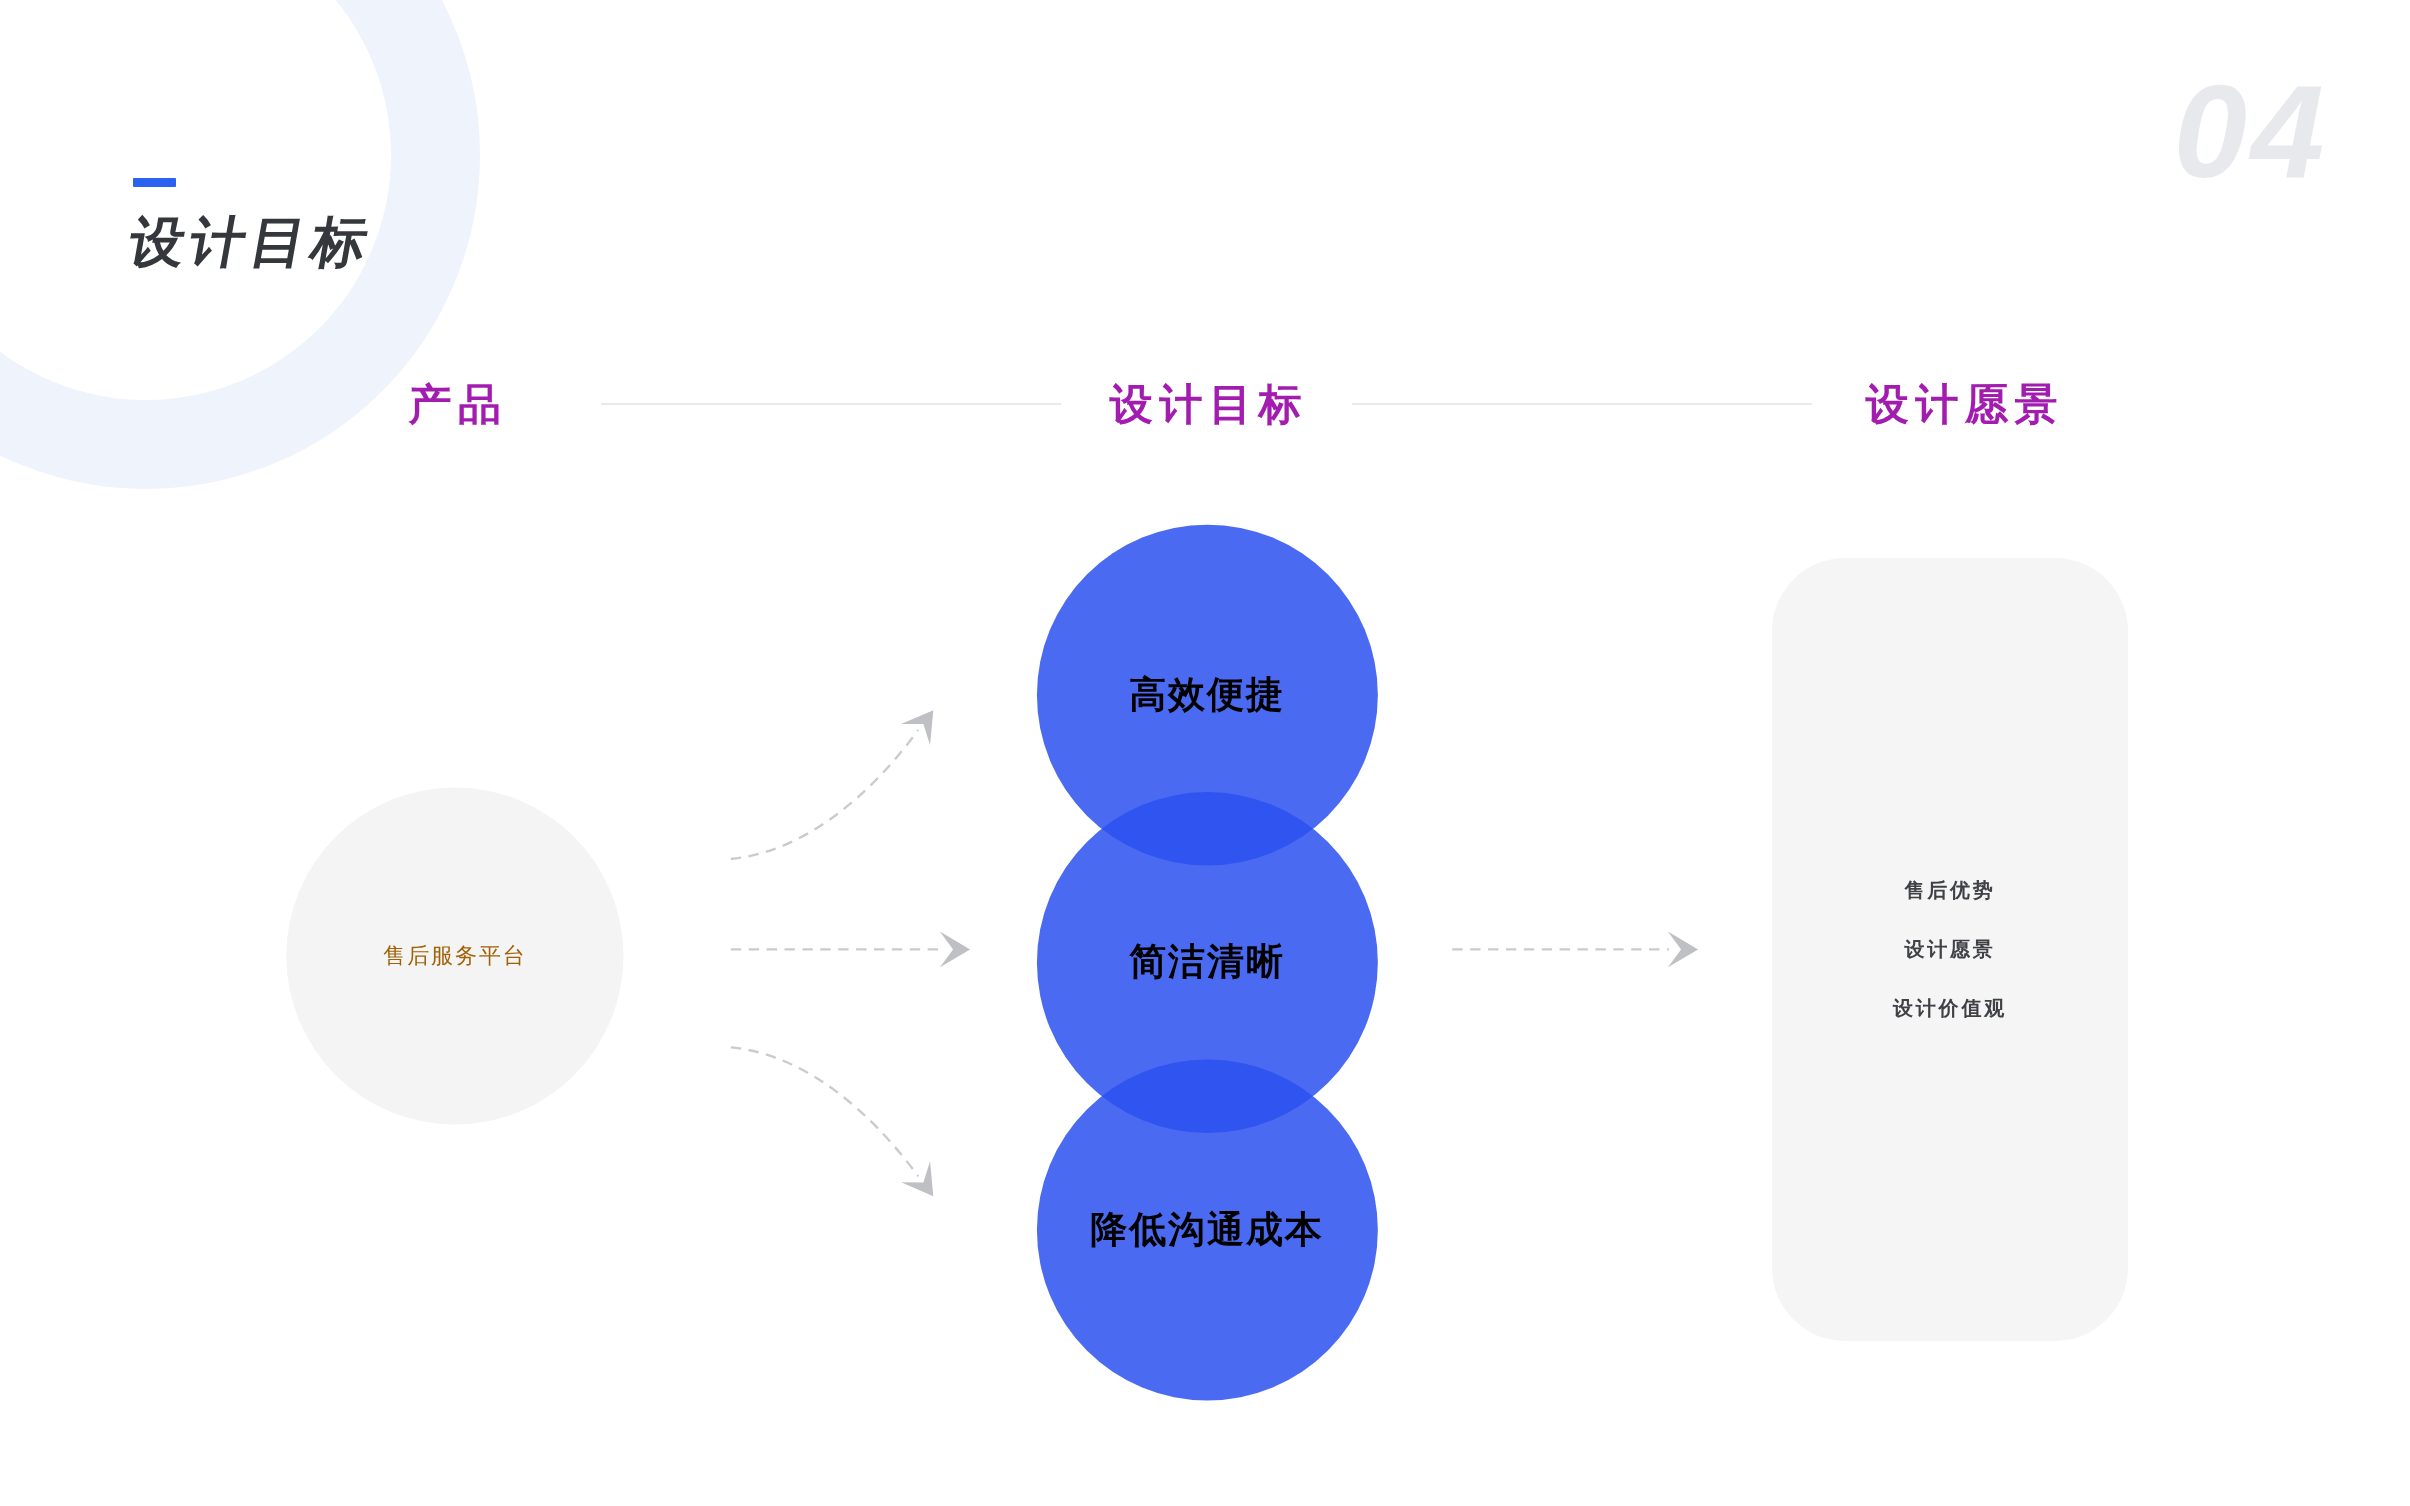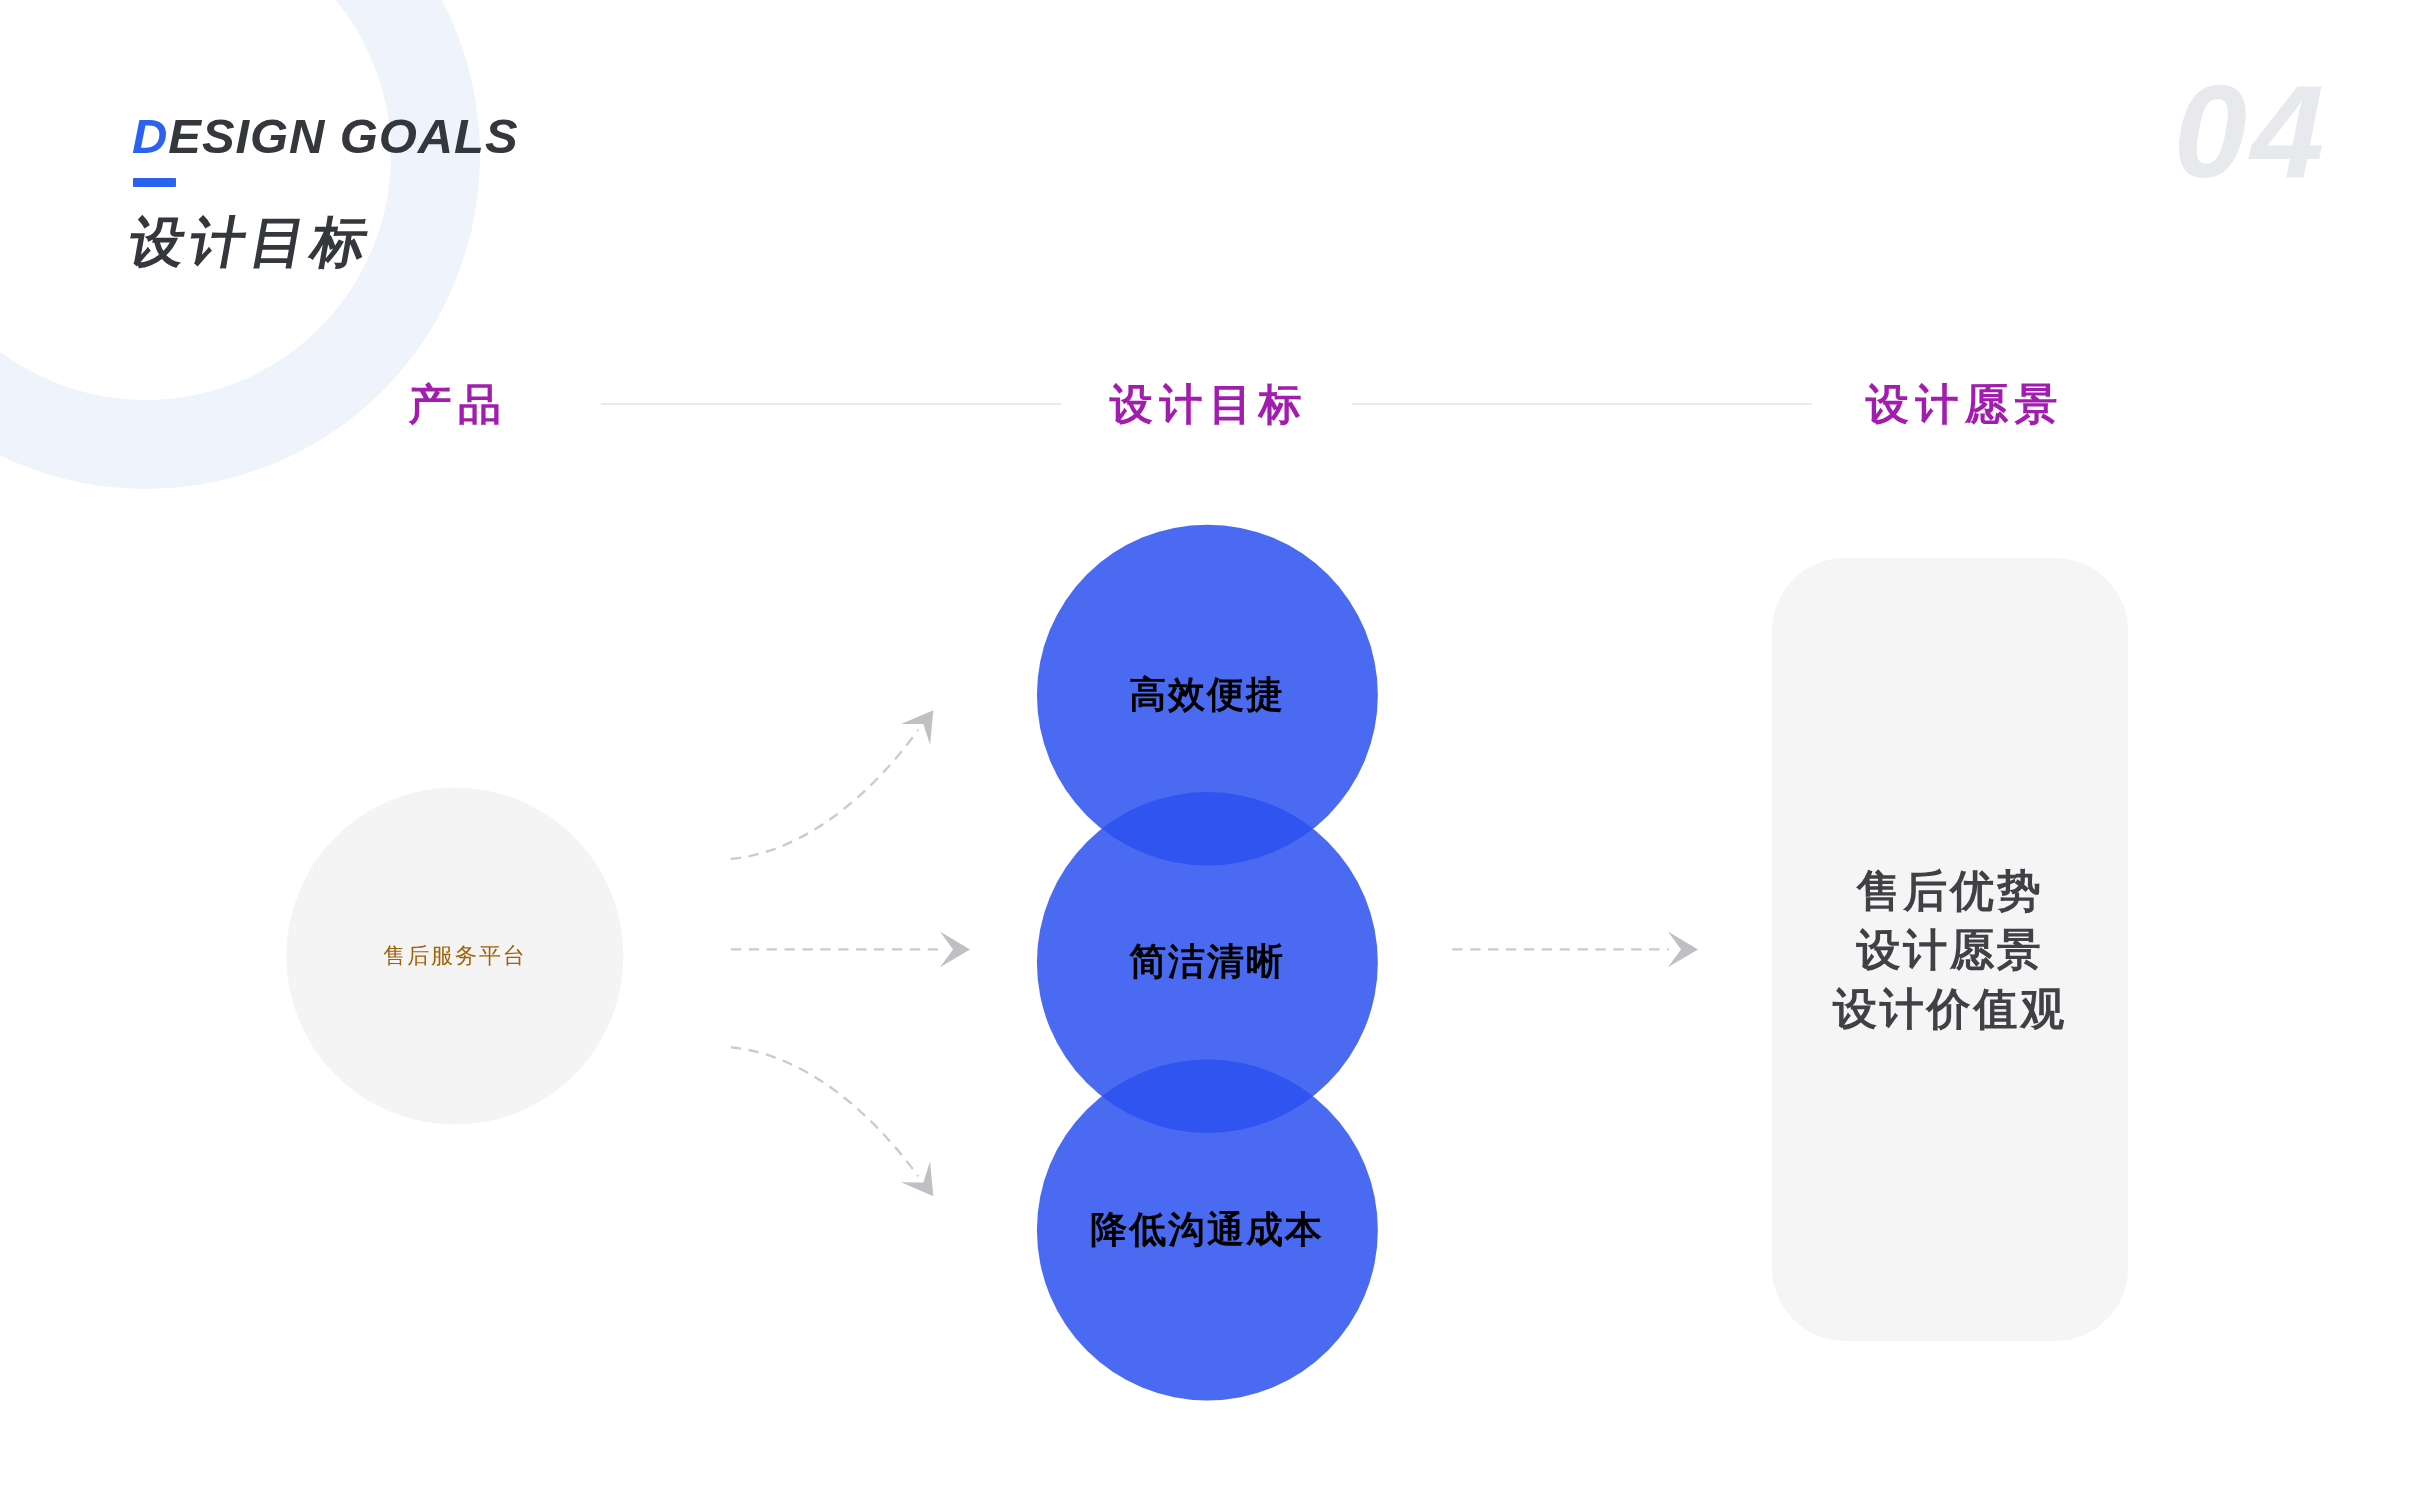--- a/index.html
+++ b/index.html
@@ -53,32 +53,31 @@
   }
   .product-label{font-size:22px;font-weight:500;color:#a16207;letter-spacing:1.9px;}
   .goal-label{font-size:37px;font-weight:700;color:#000000;letter-spacing:1.9px;}
   
   .vision-card{
     position:absolute;left:1772px;top:558px;width:356px;height:783px;
     background:#F5F5F6;border-radius:73px;
     display:flex;flex-direction:column;align-items:center;justify-content:center;
   }
   .vision-line{
-    font-size:44px;font-weight:600;color:#3F4145;letter-spacing:2.8px;
+    font-size:20px;font-weight:600;color:#3F4145;letter-spacing:2.8px;
     line-height:59px;text-align:left;white-space:nowrap;
   }
 </style>
 </head>
 <body>
 
 <div class="canvas">
 
   <div class="ring"></div>
 
-  <div class="title-en"><span class="accent">D</span><span>ESIGN GOALS</span></div>
 
   <div class="title-underline"></div>
 
   <div class="title-zh">设计目标</div>
 
   <div class="page-number">04</div>
 
   <div class="col-header" style="left:458px;">产品</div>
   <div class="col-header" style="left:1209px;">设计目标</div>
   <div class="col-header" style="left:1954px;margin-left:11px;">设计愿景</div>

